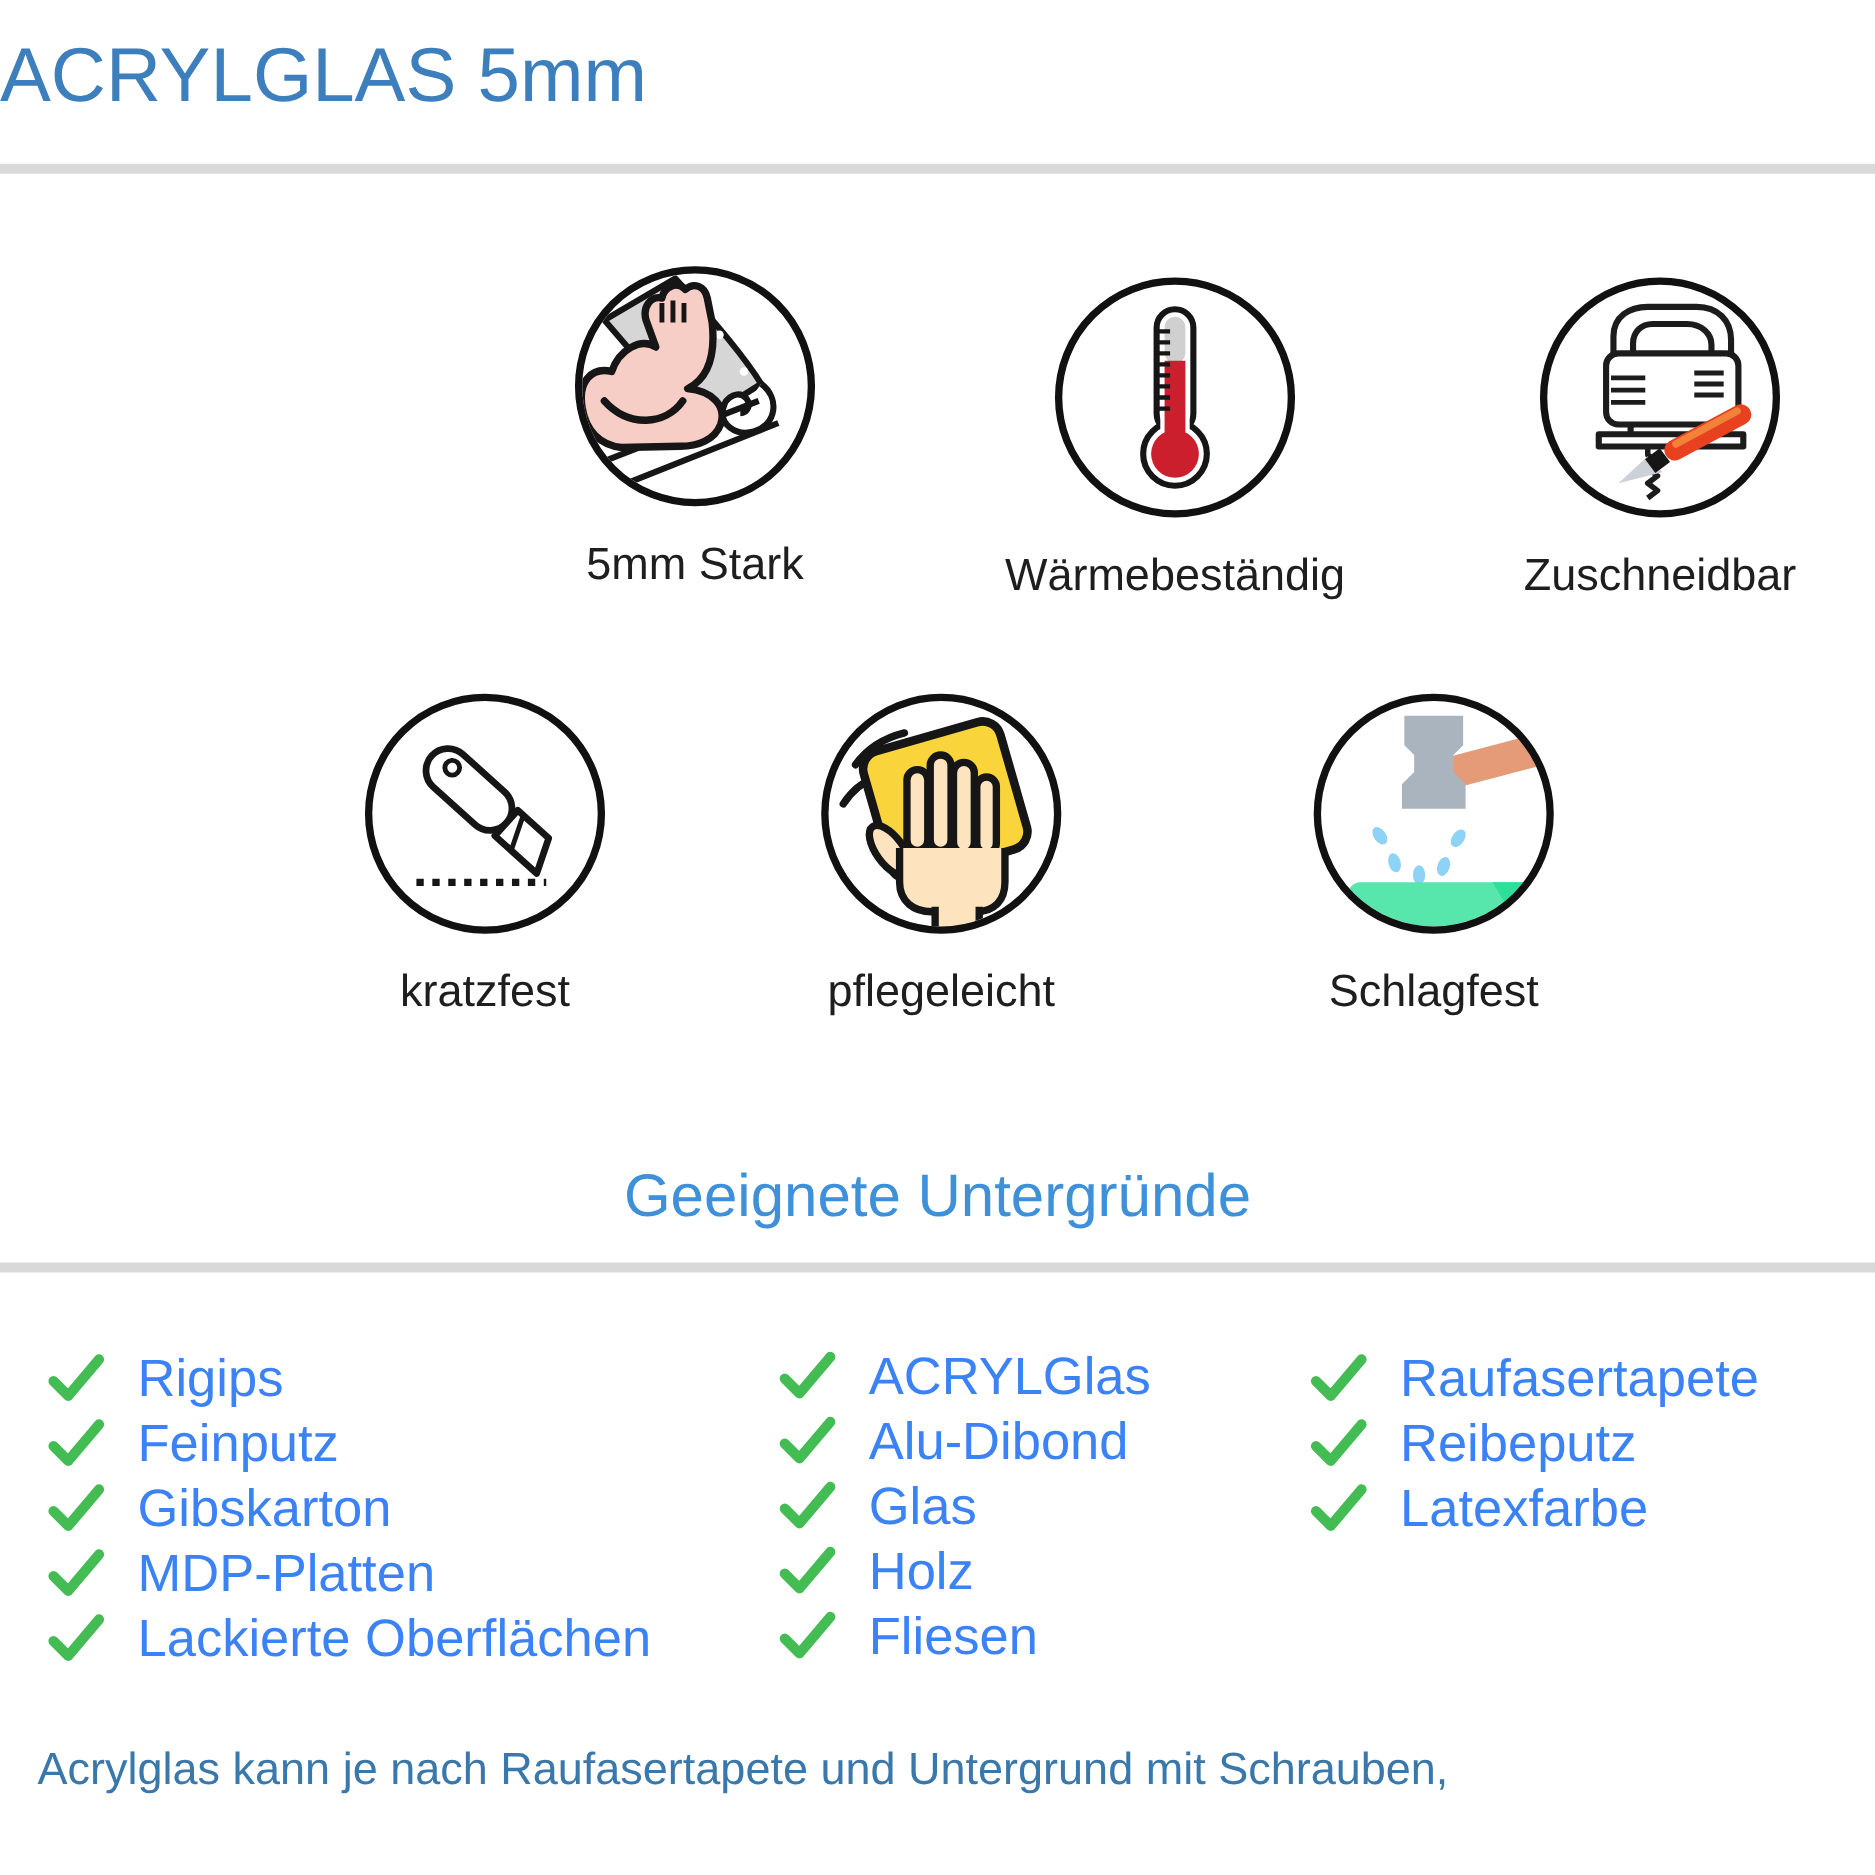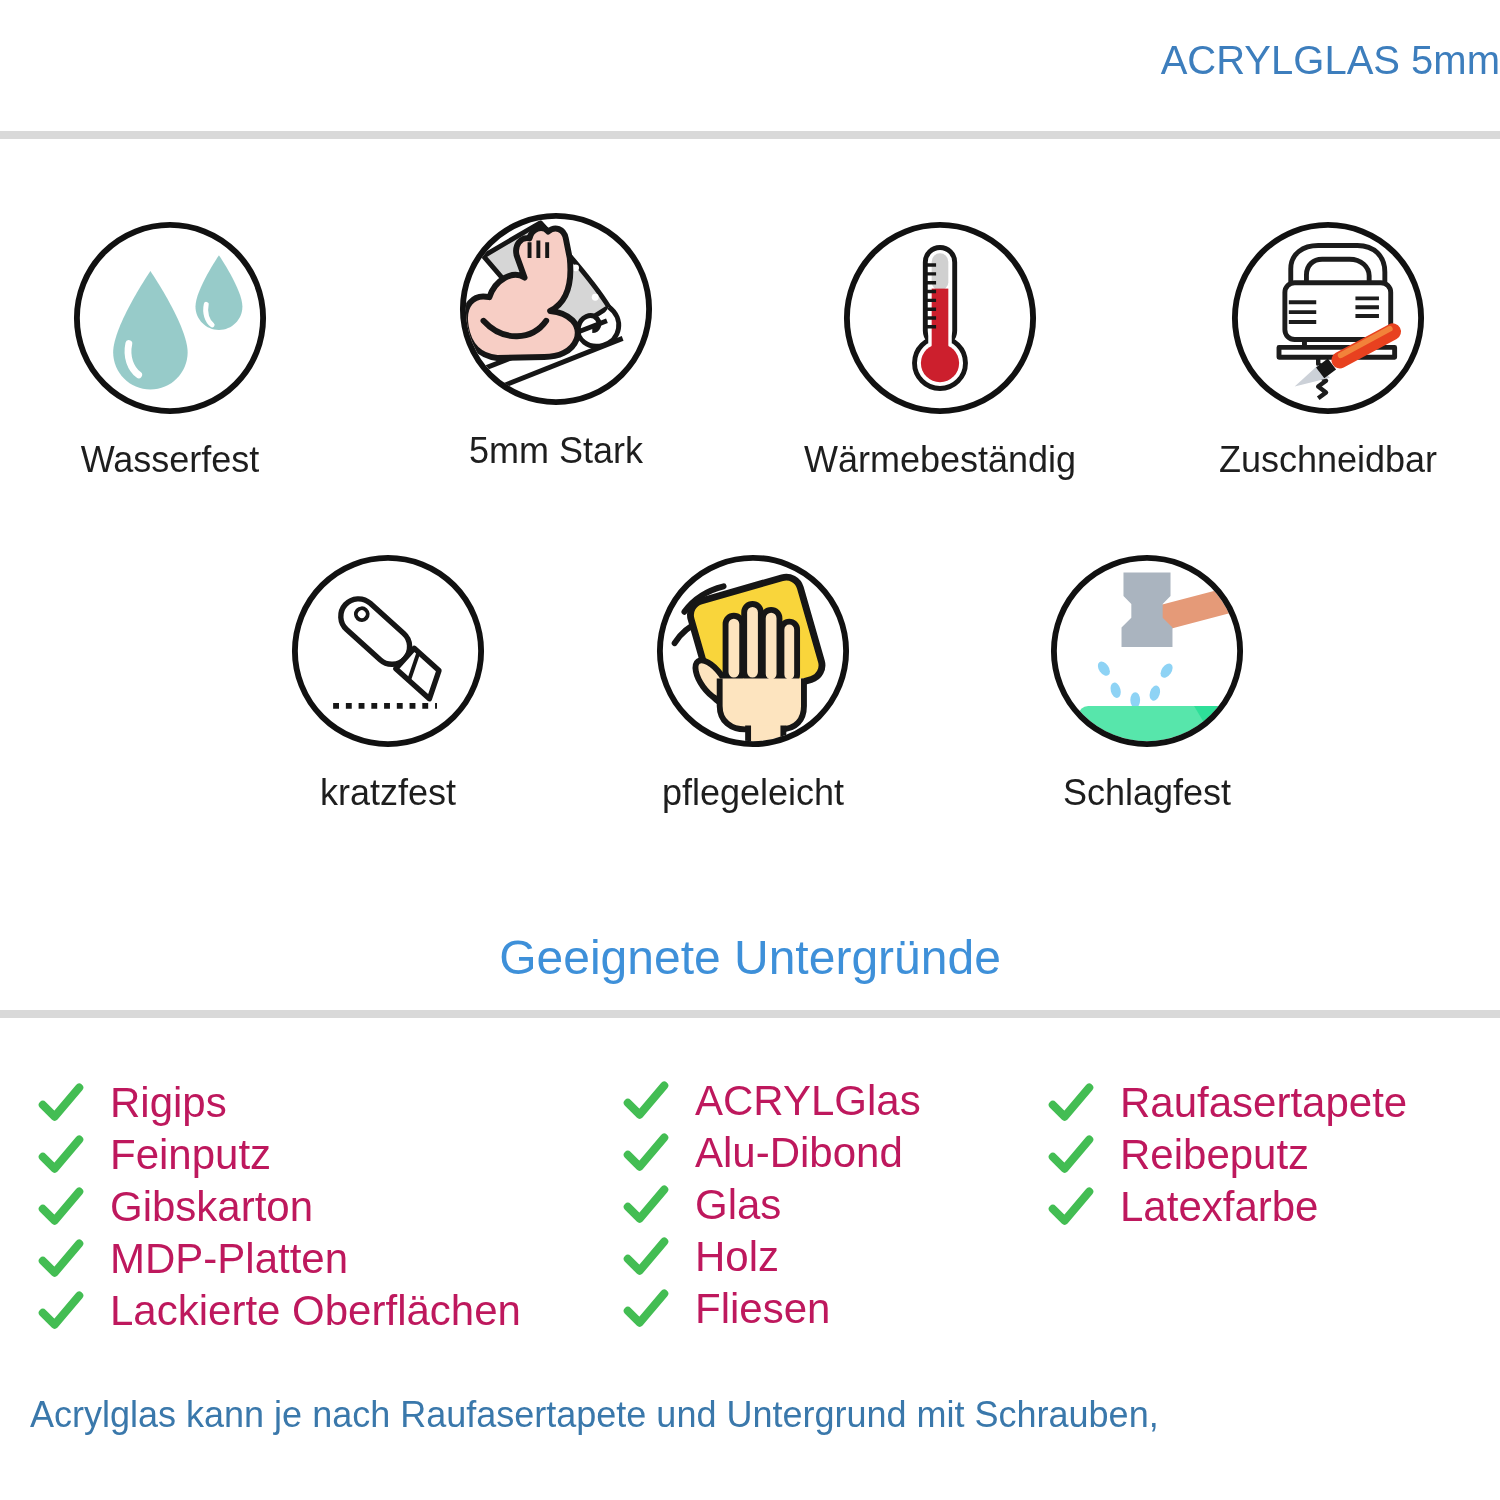--- a/index.html
+++ b/index.html
@@ -2,66 +2,47 @@
 <html><head>
 <meta charset="utf-8">
 <style>
   html,body{margin:0;padding:0;background:#fff;}
   .page{
     position:relative;width:1500px;height:1500px;background:#ffffff;
     font-family:"Liberation Sans",sans-serif;overflow:hidden;
   }
   .title{
     position:absolute;left:0;top:30px;width:1500px;height:60px;
-    text-align:right;font-size:40px;line-height:60px;color:#3d7ebd;
+    text-align:left;font-size:61px;line-height:60px;color:#3d7ebd;
   }
   .divider{position:absolute;left:0;width:1500px;height:8px;background:#d9d9d9;}
   .d1{top:131px;}
   .d2{top:1010px;}
   .feature{position:absolute;width:340px;text-align:center;}
   .feature svg{display:block;margin:0 auto;}
   .flabel{margin-top:24px;font-size:36px;line-height:40px;color:#1e1e1e;}
   .heading2{
     position:absolute;left:0;top:922px;width:1500px;height:72px;
     text-align:center;font-size:48px;line-height:72px;color:#3e90d9;
   }
   .sub-col{position:absolute;}
   .sub-item{display:flex;align-items:center;height:52px;}
   .sub-item svg{flex:0 0 auto;margin-right:26px;}
-  .sub-item span{font-size:42px;color:#be185d;white-space:nowrap;}
+  .sub-item span{font-size:42px;color:#3b82f6;white-space:nowrap;}
   .footer{position:absolute;left:30px;top:1390px;width:1460px;color:#3a78ab;
     font-size:36px;line-height:49px;}
 </style>
 </head>
 <body>
 
 <div class="page">
 
   <div class="title">ACRYLGLAS 5mm</div>
   <div class="divider d1"></div>
 
-  <div class="feature" style="left:0px;top:220px">
-    <svg width="196" height="196" viewBox="0 0 200 200">
-      <defs>
-          <clipPath id="c1">
-            <circle cx="100" cy="100" r="92"></circle>
-          </clipPath>
-        </defs>
-      <g clip-path="url(#c1)">
-        <g fill="#97cbc9">
-          <path transform="translate(42,52)" d="M38,0 C38,0 0,56 0,83 C0,104 17,121 38,121 C59,121 76,104 76,83 C76,56 38,0 38,0 Z"></path>
-          <path transform="translate(126,36) scale(0.63)" d="M38,0 C38,0 0,56 0,83 C0,104 17,121 38,121 C59,121 76,104 76,83 C76,56 38,0 38,0 Z"></path>
-        </g>
-        <path d="M58,126 C55,140 60,152 68,158" stroke="#ffffff" stroke-width="7" fill="none" stroke-linecap="round"></path>
-        <path d="M137,86 C135,95 138,103 143,107" stroke="#ffffff" stroke-width="5" fill="none" stroke-linecap="round"></path>
-      </g>
-      <circle cx="100" cy="100" r="95" fill="none" stroke="#111111" stroke-width="6"></circle>
-    </svg>
-    <div class="flabel">Wasserfest</div>
-  </div>
 
   <div class="feature" style="left:386px;top:211px">
     <svg width="196" height="196" viewBox="0 0 200 200">
       <defs>
           <clipPath id="c2">
             <circle cx="100" cy="100" r="92"></circle>
           </clipPath>
         </defs>
       <g clip-path="url(#c2)">
         <path d="M26,46 L84,12 C106,36 138,72 154,98 L100,132 Z" fill="#d6d6d6" stroke="#161616" stroke-width="5" stroke-linejoin="round"></path>

